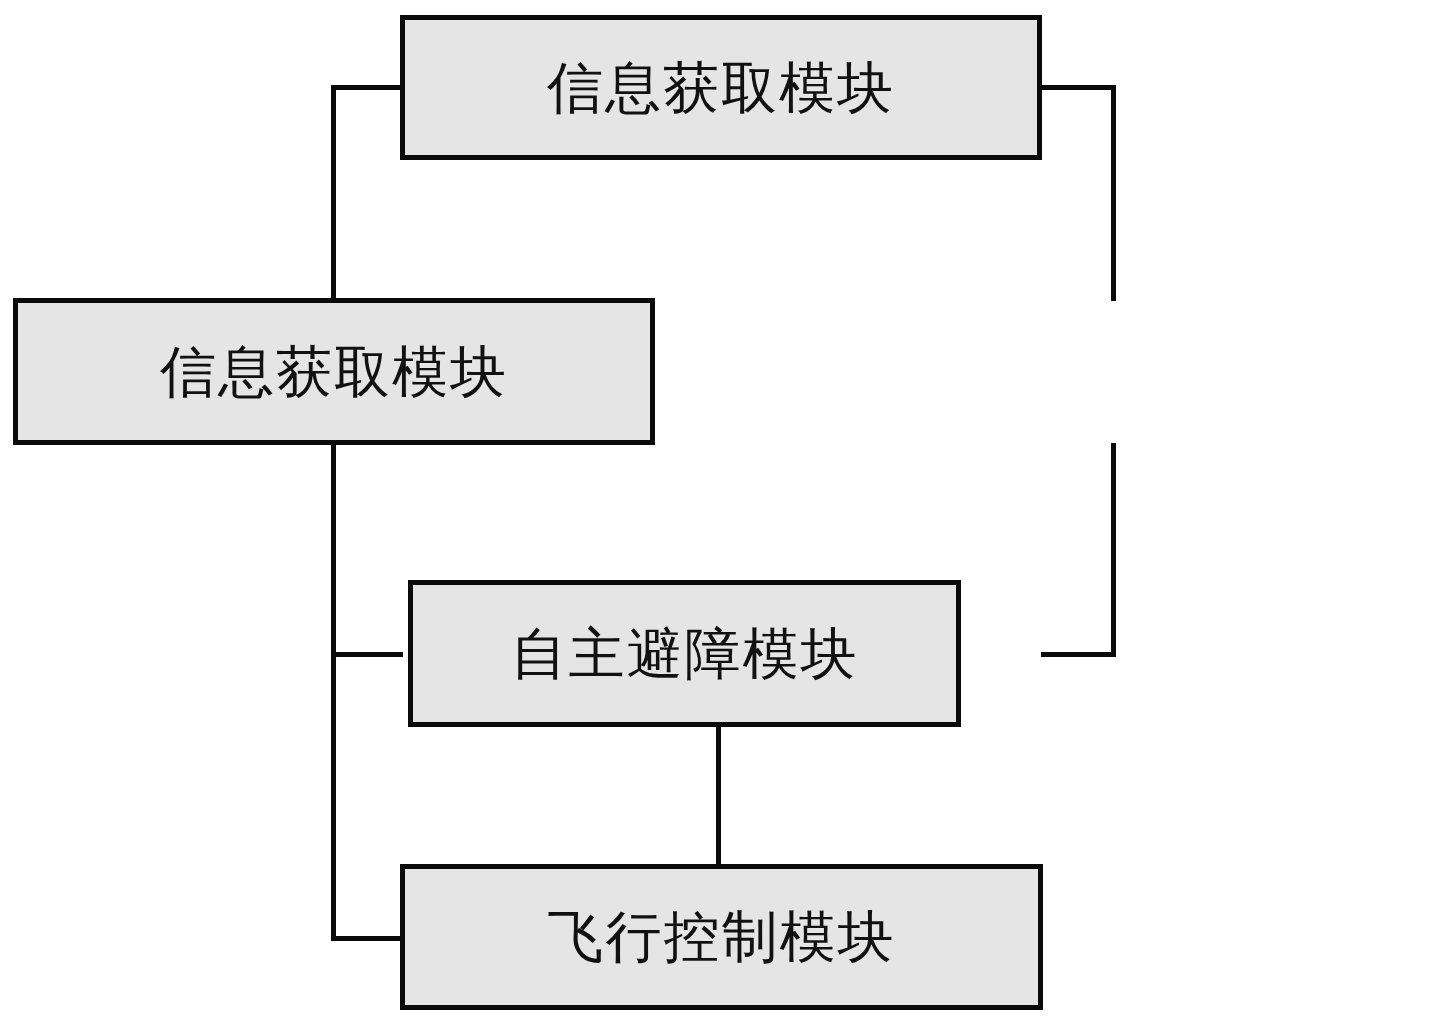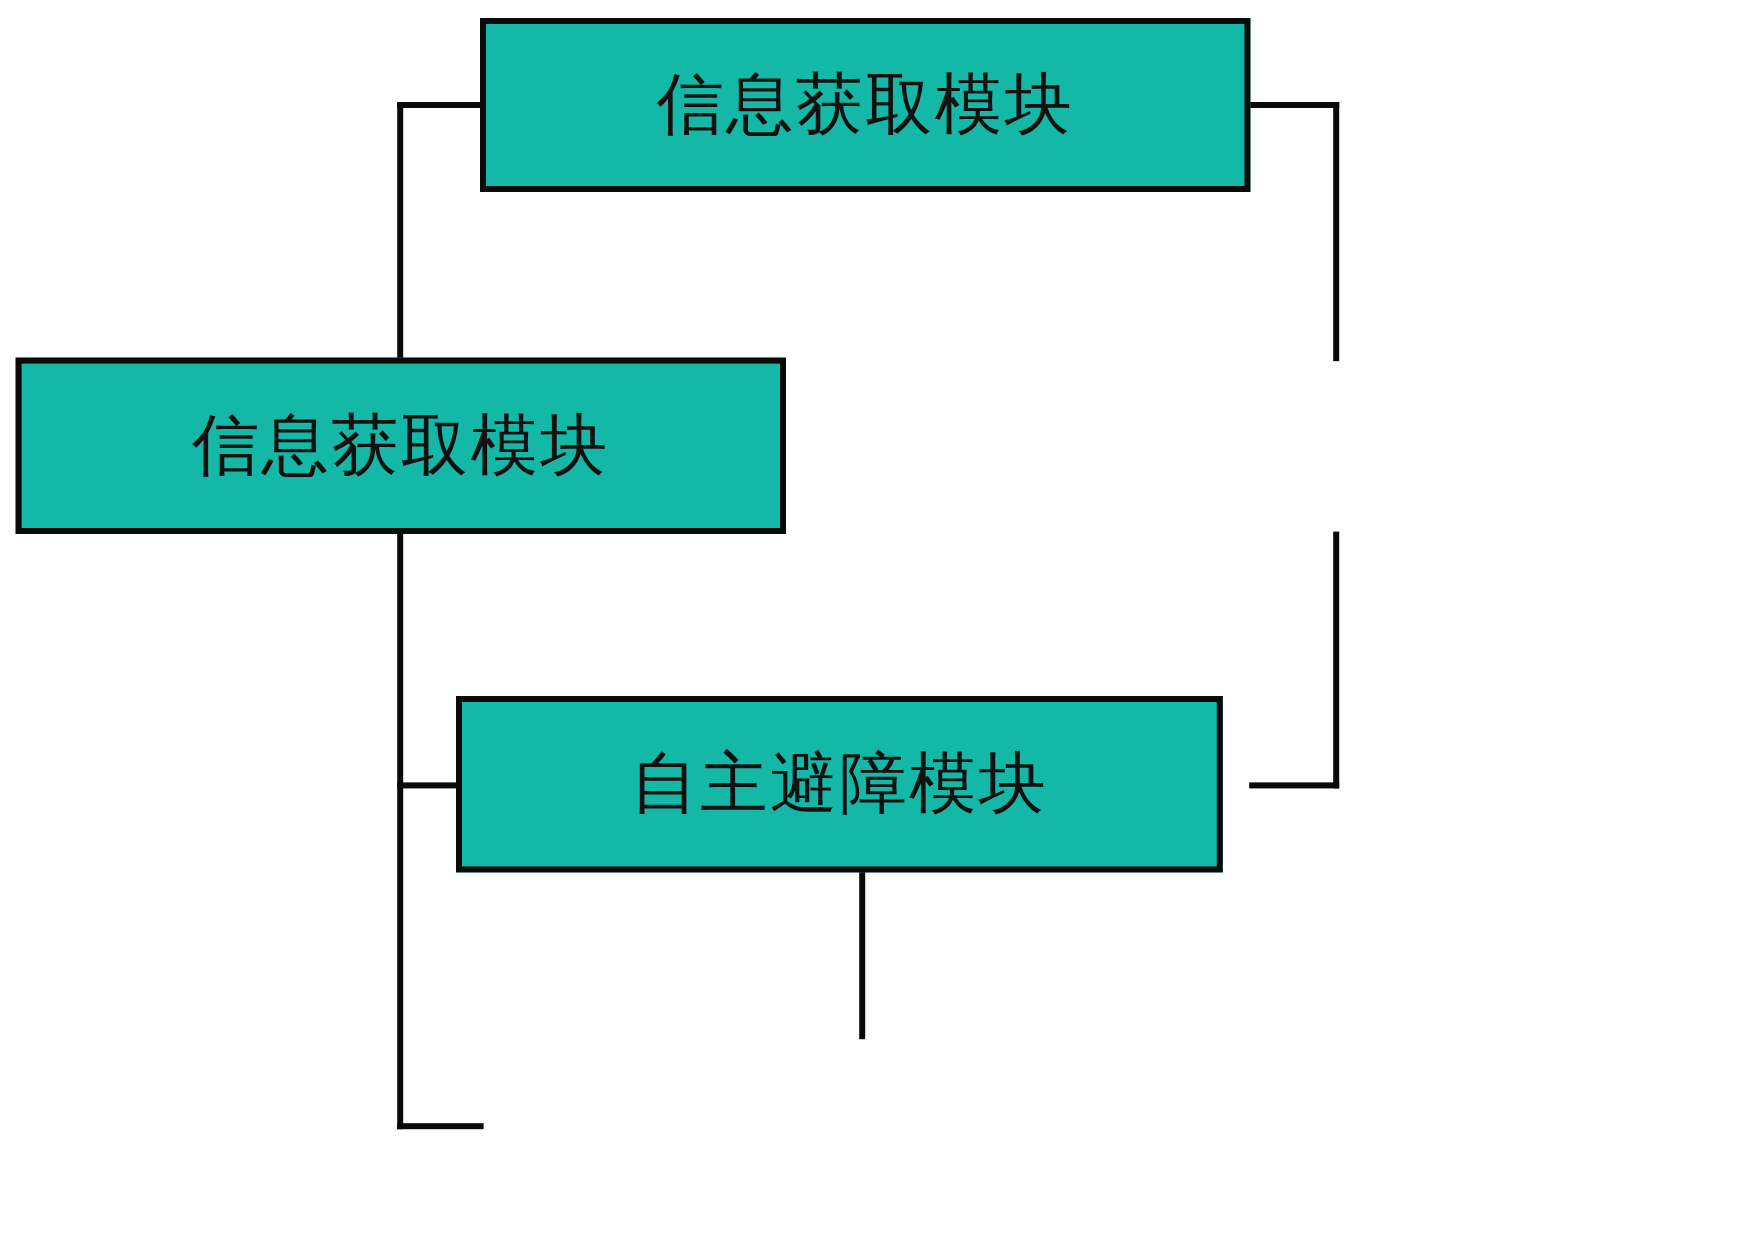--- a/index.html
+++ b/index.html
@@ -12,21 +12,21 @@
     width: 1454px;
     height: 1031px;
     background: #ffffff;
     overflow: hidden;
     font-family: "DejaVu Serif", "Liberation Serif", serif;
   }
   .node-box {
     position: absolute;
     box-sizing: border-box;
     border: 5px solid #0a0a0a;
-    background: #14b8a6;
+    background: #e5e5e5;
     display: flex;
     align-items: center;
     justify-content: center;
     z-index: 2;
   }
   .node-label {
     font-size: 56px;
     color: #111111;
     letter-spacing: 2px;
     white-space: nowrap;
@@ -34,21 +34,21 @@
   }
   .connector {
     position: absolute;
     background: #0a0a0a;
     z-index: 1;
   }
   
   #box-info   { left: 400px; top: 15px;  width: 642px; height: 145px; }
   #box-sim    { left: 13px;  top: 298px; width: 642px; height: 147px; }
   #box-data   { left: 795px; top: 298px; width: 640px; height: 147px; }
-  #box-avoid  { left: 380px; top: 580px; width: 639px; height: 147px; justify-content: center; }
+  #box-avoid  { left: 408px; top: 580px; width: 553px; height: 147px; justify-content: center; }
   #box-flight { left: 400px; top: 864px; width: 643px; height: 146px; }
 
   
   #ln-left-top-h     { left: 331px;  top: 85px;  width: 72px;  height: 5px; }
   #ln-left-top-v     { left: 331px;  top: 85px;  width: 5px;   height: 216px; }
   #ln-left-trunk-v   { left: 331px;  top: 443px; width: 5px;   height: 498px; }
   #ln-left-avoid-h   { left: 331px;  top: 652px; width: 72px;  height: 5px; }
   #ln-left-flight-h  { left: 331px;  top: 936px; width: 72px;  height: 5px; }
   #ln-right-top-h    { left: 1040px; top: 85px;  width: 76px;  height: 5px; }
   #ln-right-top-v    { left: 1111px; top: 85px;  width: 5px;   height: 216px; }
@@ -78,14 +78,17 @@
 
   <div class="node-box" id="box-sim">
     <span class="node-label">信息获取模块</span>
   </div>
 
 
   <div class="node-box" id="box-avoid">
     <span class="node-label">自主避障模块</span>
   </div>
 
+  <div class="node-box" id="box-flight">
+    <span class="node-label">飞行控制模块</span>
+  </div>
 
 </div>
 
 </body></html>

